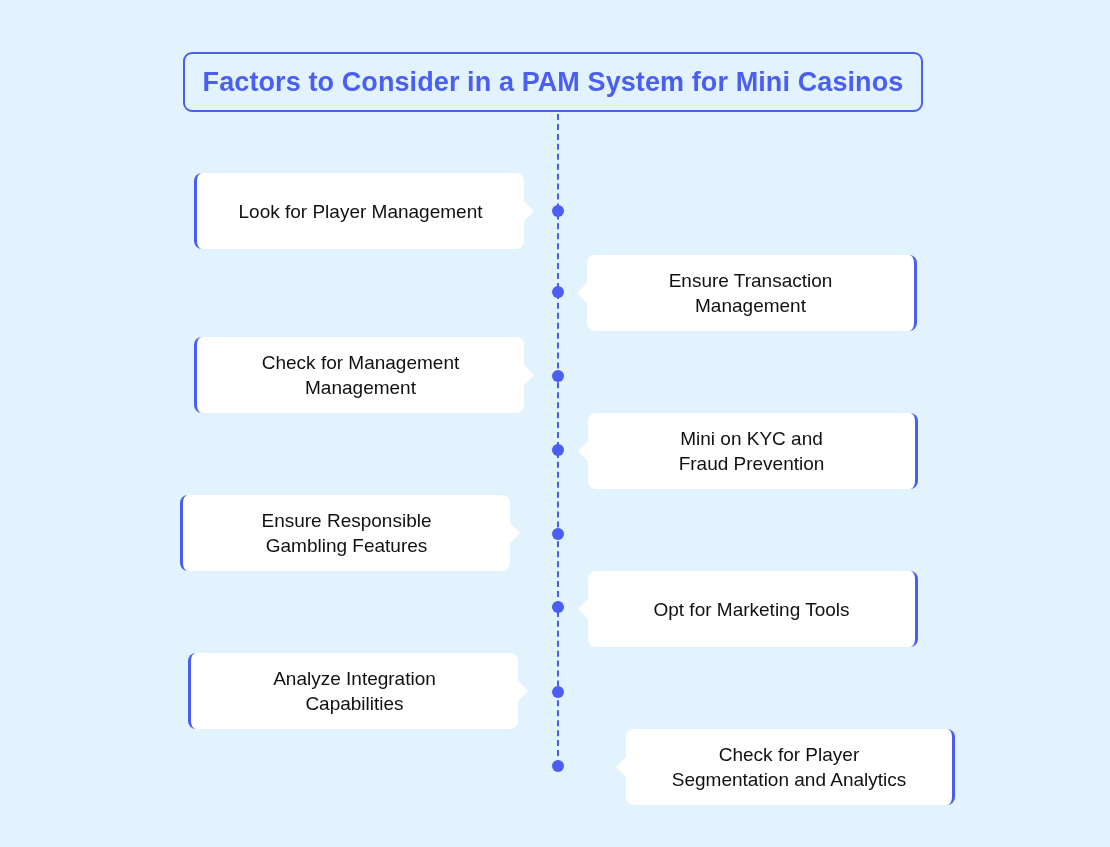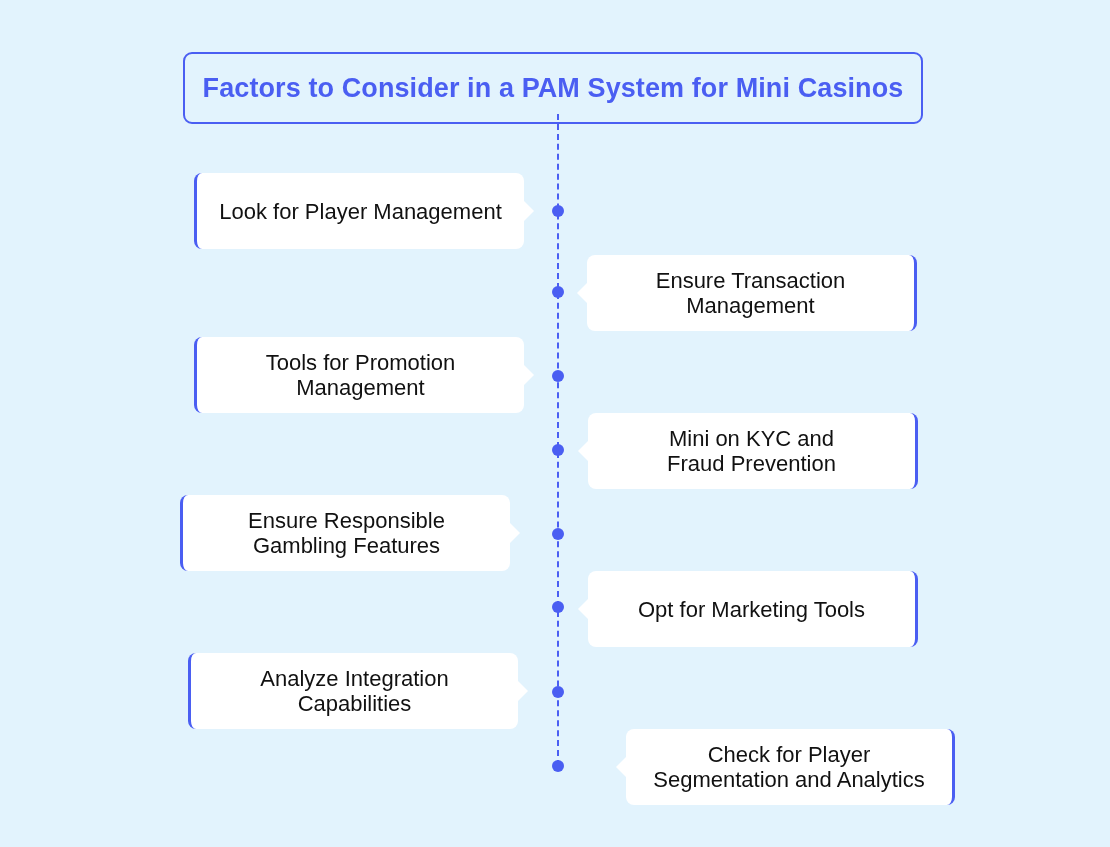--- a/index.html
+++ b/index.html
@@ -6,21 +6,21 @@
     body {
       width: 1110px; height: 847px;
       background: #e2f3fd;
       position: relative;
       overflow: hidden;
       font-family: "Liberation Sans", "DejaVu Sans", sans-serif;
     }
     .title-box {
       position: absolute;
       left: 183px; top: 52px;
-      width: 740px; height: 72px;
+      width: 740px; height: 60px;
       border: 2px solid #4a5ef2;
       border-radius: 9px;
       box-sizing: border-box;
       display: flex; align-items: center; justify-content: center;
       background: #e2f3fd;
     }
     .title-text {
       color: #4a5ef2;
       font-size: 27px;
       font-weight: bold;
@@ -39,21 +39,21 @@
       background: #4a5ef2;
     }
     .card {
       position: absolute;
       height: 76px;
       background: #ffffff;
       border-radius: 8px;
       box-sizing: border-box;
       display: flex; align-items: center; justify-content: center;
       text-align: center;
-      font-size: 22px;
+      font-size: 19px;
       line-height: 25px;
       color: #111111;
       padding: 0 16px;
     }
     .card.left {
       left: 194px; width: 330px;
       border-left: 3px solid #4a5ef2;
     }
     .card.right {
       left: 587px; width: 330px;
@@ -98,21 +98,21 @@
 <div class="dot" style="left:552px; top:760px;"></div>
 
 <div class="card left" style="top:173px;">
   <span class="card-text">Look for Player Management</span>
 </div>
 <div class="card right" style="top:255px;text-align:center;">
   <span class="card-text">Ensure Transaction
 Management</span>
 </div>
 <div class="card left" style="top:337px;">
-  <span class="card-text">Tools for Promotion
+  <span class="card-text">Check for Management
 Management</span>
 </div>
 <div class="card right" style="top:413px; left:588px;">
   <span class="card-text">Mini on KYC and
 Fraud Prevention</span>
 </div>
 <div class="card left" style="top:495px; left:180px;">
   <span class="card-text">Ensure Responsible
 Gambling Features</span>
 </div>

